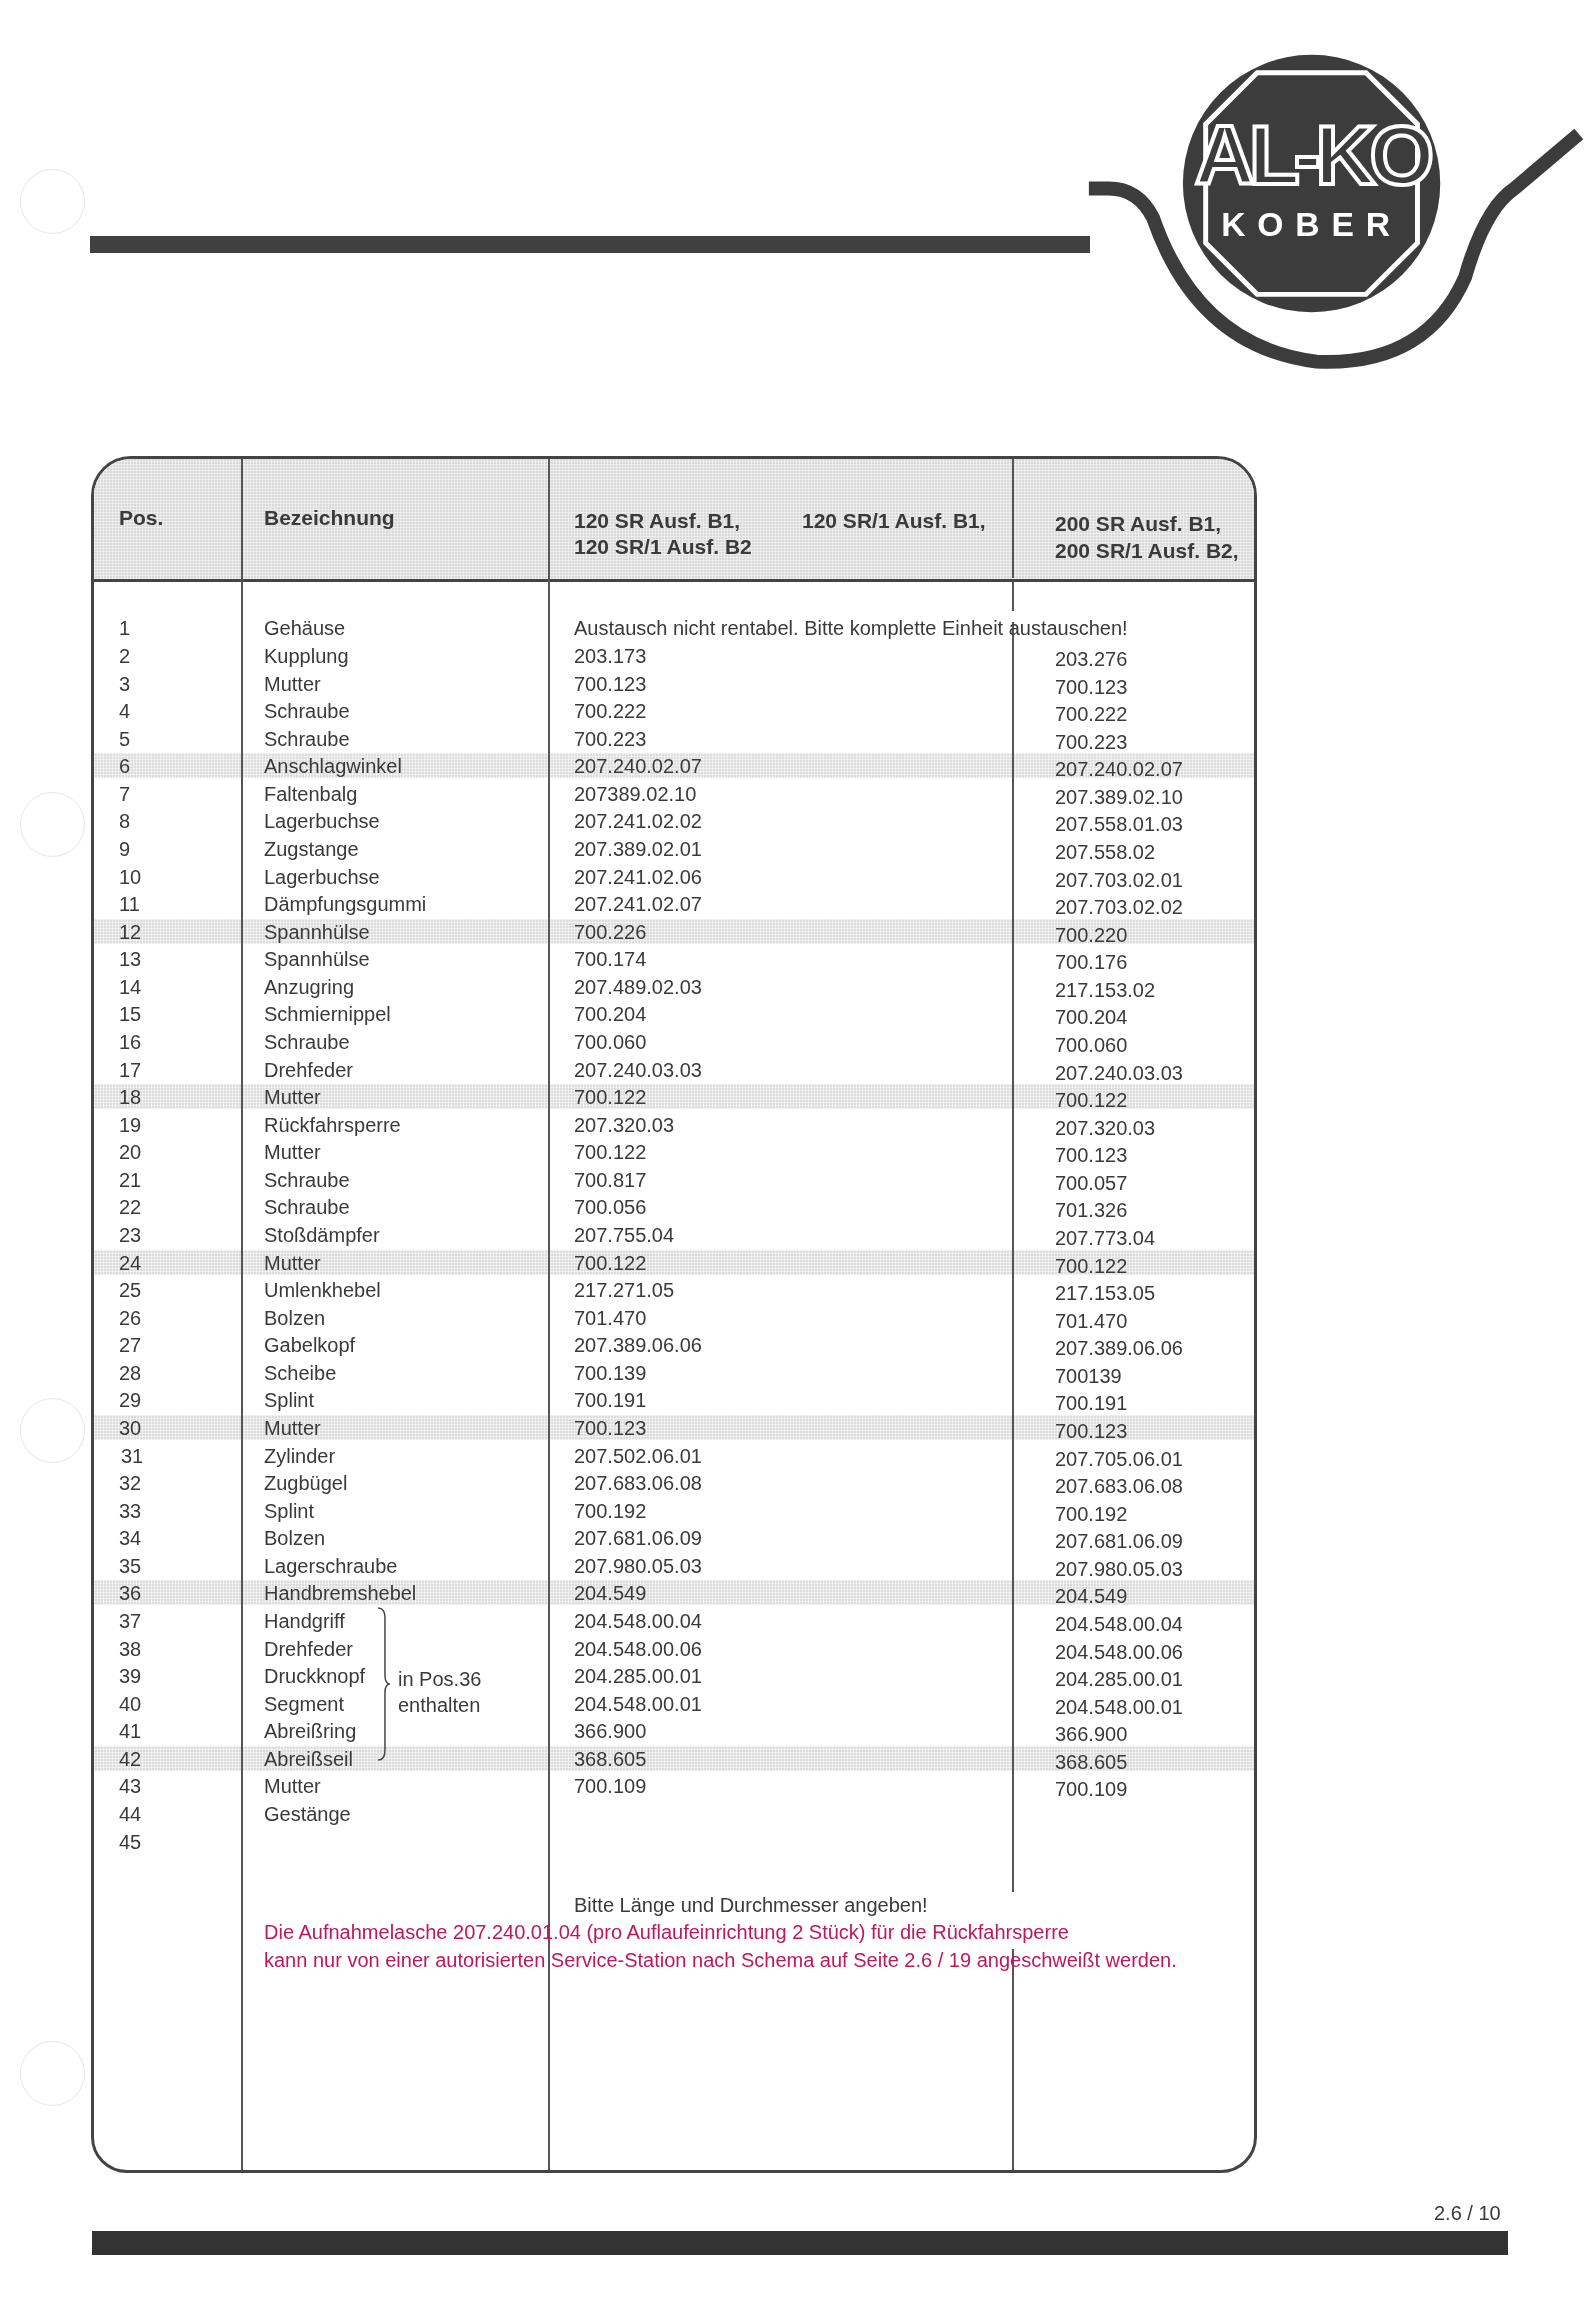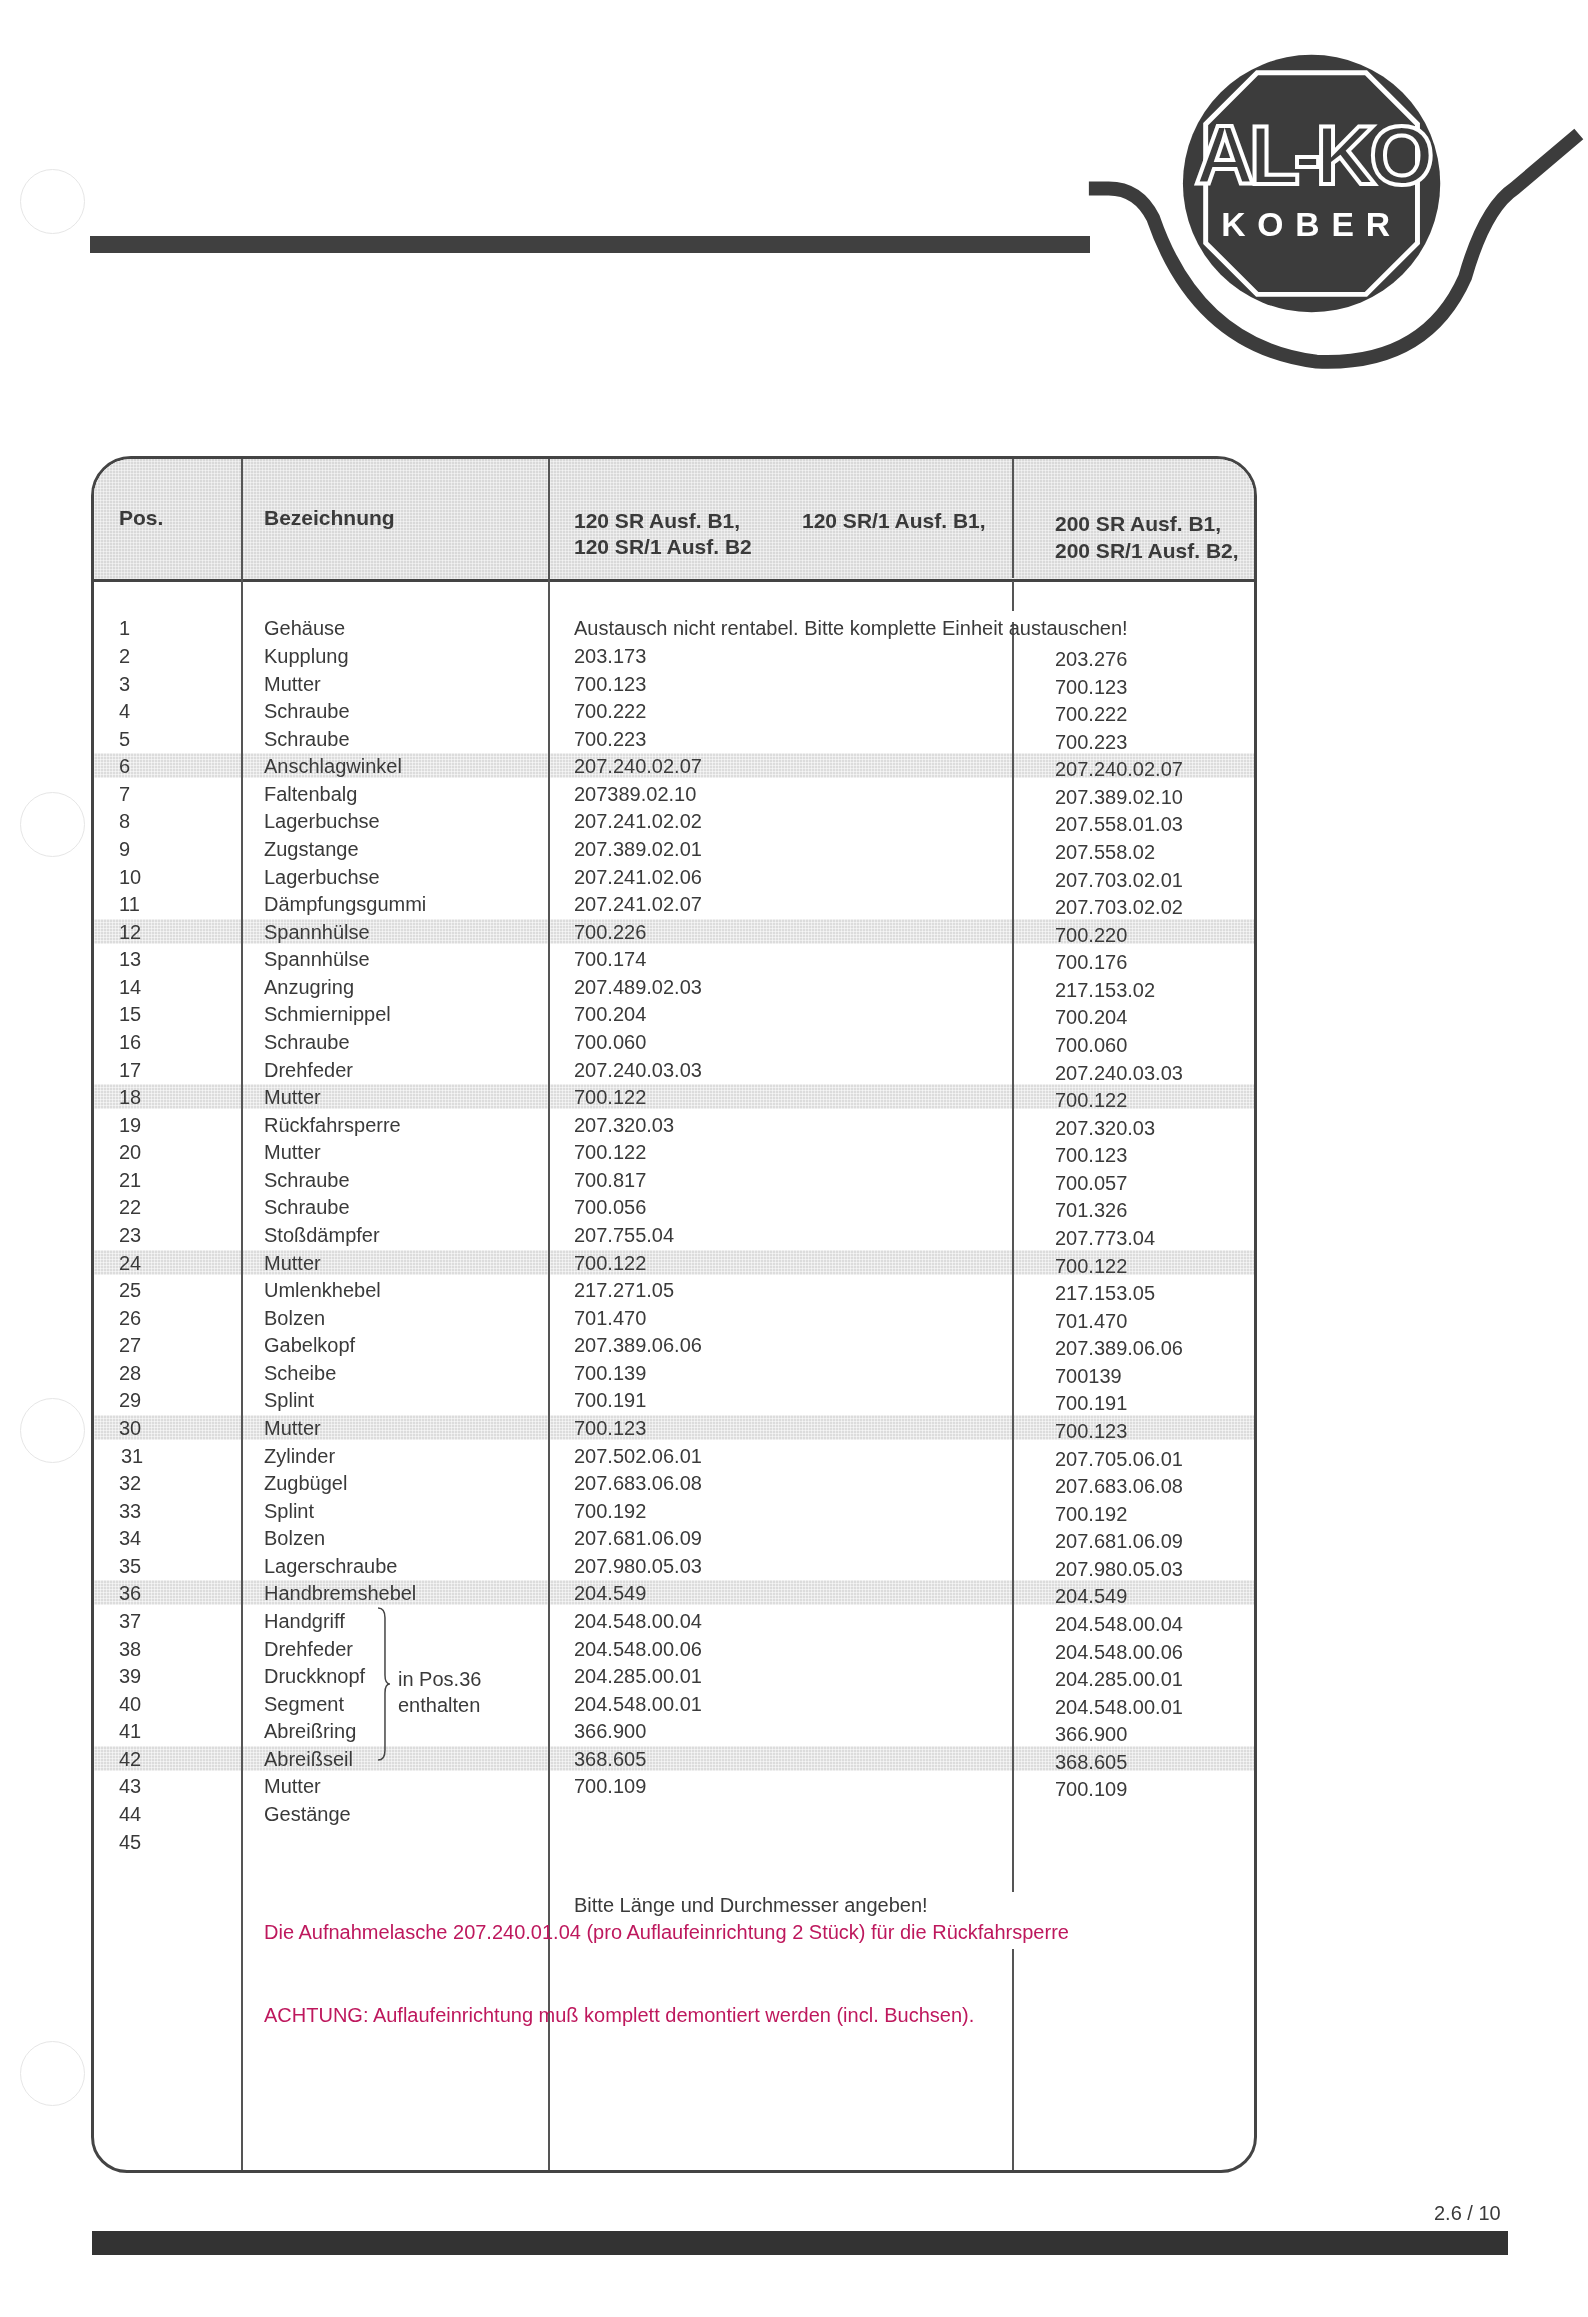--- a/index.html
+++ b/index.html
@@ -256,21 +256,21 @@
       <div class="cell" style="left: 961px; top: 1346px;"></div>
       <div class="cell" style="left: 25px; top: 1371px;">45</div>
       <div class="cell" style="left: 170px; top: 1371px;"></div>
       <div class="cell" style="left: 480px; top: 1371px;"></div>
       <div class="cell" style="left: 961px; top: 1374px;"></div>
     </div>
 
   <div class="cell" style="left:480px;top:157px;">Austausch nicht rentabel. Bitte komplette Einheit austauschen!</div>
   <div class="cell" style="left:480px;top:1434px;">Bitte Länge und Durchmesser angeben!</div>
   <div class="note" style="left:170px;top:1459px;">Die Aufnahmelasche 207.240.01.04 (pro Auflaufeinrichtung 2 Stück) für die Rückfahrsperre</div>
-  <div class="note" style="left:170px;top:1542px;">ACHTUNG:  Auflaufeinrichtung muß komplett demontiert werden (incl. Buchsen).</div>
+  <div class="note" style="left:170px;top:1487px;">kann nur von einer autorisierten Service-Station nach Schema auf Seite  2.6 / 19  angeschweißt werden.</div>
 </div>
 
 <svg class="brace" viewBox="0 0 14 158">
   <path d="M2 2 Q9 2 9 12 L9 70 Q9 79 14 79 Q9 79 9 88 L9 146 Q9 156 2 156" fill="none" stroke="#444" stroke-width="1.5"></path>
 </svg>
 <div class="cell" style="left:398px;top:1667px;">in Pos.36</div>
 <div class="cell" style="left:398px;top:1693px;">enthalten</div>
 
 <div class="pagenum">2.6 / 10</div>
 <div class="bottombar"></div>

